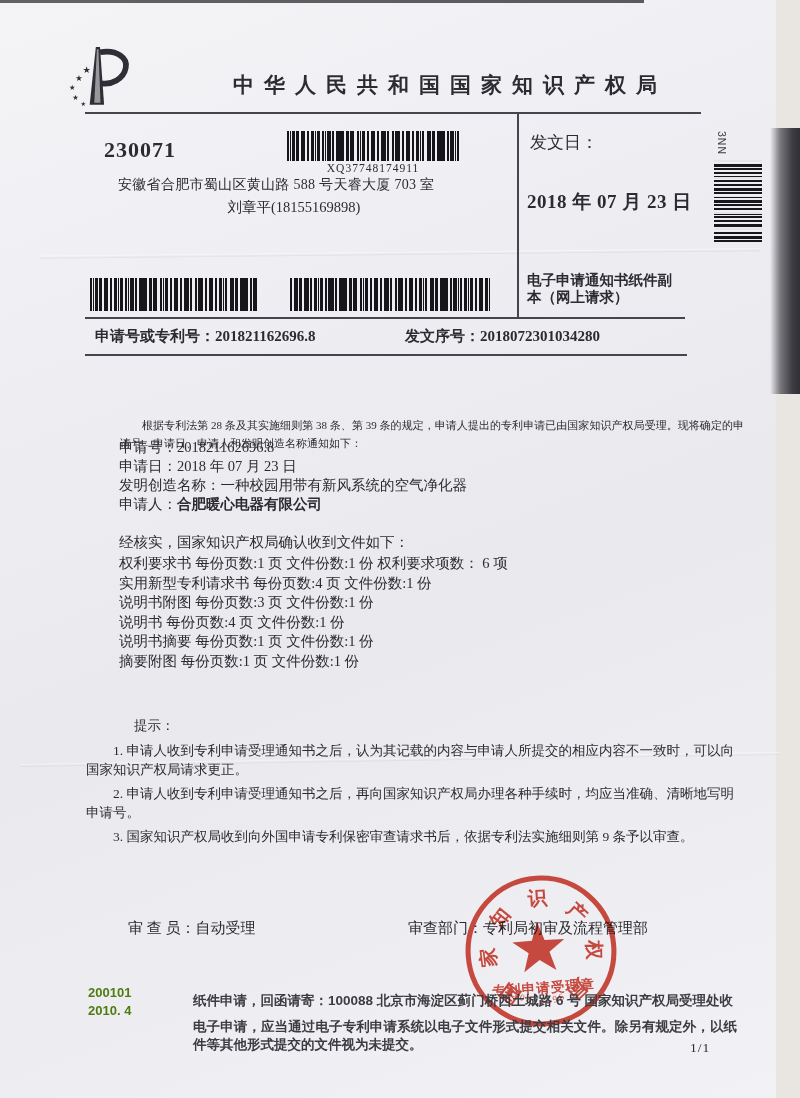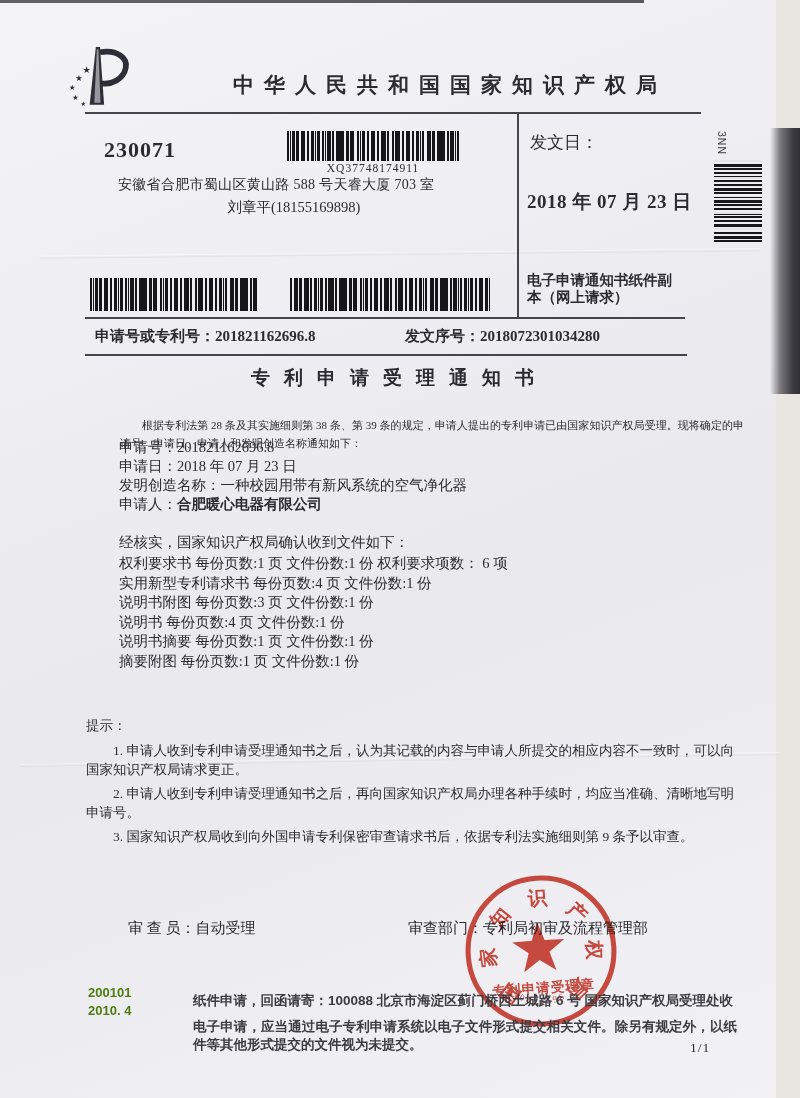--- a/index.html
+++ b/index.html
@@ -47,21 +47,21 @@
   .intro{left:88px;top:417px;width:624px;font-size:11px;line-height:1.6;text-indent:2em;text-align:justify;margin-left:32px;}
   .fields{left:119px;top:438px;font-size:14.5px;line-height:19px;}
   .fields .frow{height:19px;white-space:nowrap;}
   .fields .frow:last-child .fval{font-weight:600;}
   .confirm{left:119px;top:533px;font-size:14.5px;}
   .docs{left:119px;top:554px;font-size:14.5px;line-height:19.6px;}
   .docs .drow{white-space:nowrap;}
   
   .notes{left:86px;top:716px;width:648px;font-size:13.5px;line-height:1.45;}
   .notes p{margin:0 0 4px 0;text-indent:2em;text-align:justify;}
-  .notes .nt{text-indent:0;margin-bottom:5px;}
+  .notes .nt{text-indent:0;margin-bottom:5px;margin-left:48px;}
   
   .examiner{left:128px;top:919px;font-size:15px;white-space:nowrap;}
   .department{left:408px;top:919px;font-size:15px;white-space:nowrap;}
   
   .seal{left:460px;top:870px;width:162px;height:162px;opacity:.9;mix-blend-mode:multiply;transform:rotate(-4deg);}
   
   .footer-rule{left:62px;top:976px;width:644px;height:3px;background:#2c2c32;}
   .fcodes{left:88px;top:984px;font-size:13px;line-height:18px;font-family:"Liberation Sans","DejaVu Sans",sans-serif;font-weight:600;color:#4d7c0f;}
   .ftext{left:185px;top:984px;width:560px;font-size:13.5px;line-height:1.35;font-family:"Liberation Sans","DejaVu Sans",sans-serif;font-weight:600;color:#3c3c42;}
   .ftext p{margin:8px;text-align:justify;}
@@ -103,21 +103,20 @@
   <div class="abs bc-h bc2"></div>
   <div class="abs bc-h bc3"></div>
   <div class="abs vbc"></div>
   <div class="abs side-code">3NN</div>
 
   <div class="rule" style="left:85px;top:317px;width:600px;"></div>
   <div class="abs refline app-no"><span>申请号或专利号：</span><span>201821162696.8</span></div>
   <div class="abs refline serial"><span>发文序号：</span><span>2018072301034280</span></div>
   <div class="rule" style="left:85px;top:354px;width:602px;"></div>
 
-  <div class="abs doc-title">专利申请受理通知书</div>
   <div class="abs intro">根据专利法第 28 条及其实施细则第 38 条、第 39 条的规定，申请人提出的专利申请已由国家知识产权局受理。现将确定的申请号、申请日、申请人和发明创造名称通知如下：</div>
 
   <div class="abs fields">
     <div class="frow"><span>申请号：</span><span class="fval">201821162696.8</span></div>
     <div class="frow"><span>申请日：</span><span class="fval">2018 年 07 月 23 日</span></div>
     <div class="frow"><span>发明创造名称：</span><span class="fval">一种校园用带有新风系统的空气净化器</span></div>
     <div class="frow"><span>申请人：</span><span class="fval">合肥暖心电器有限公司</span></div>
   </div>
 
   <div class="abs confirm">经核实，国家知识产权局确认收到文件如下：</div>

